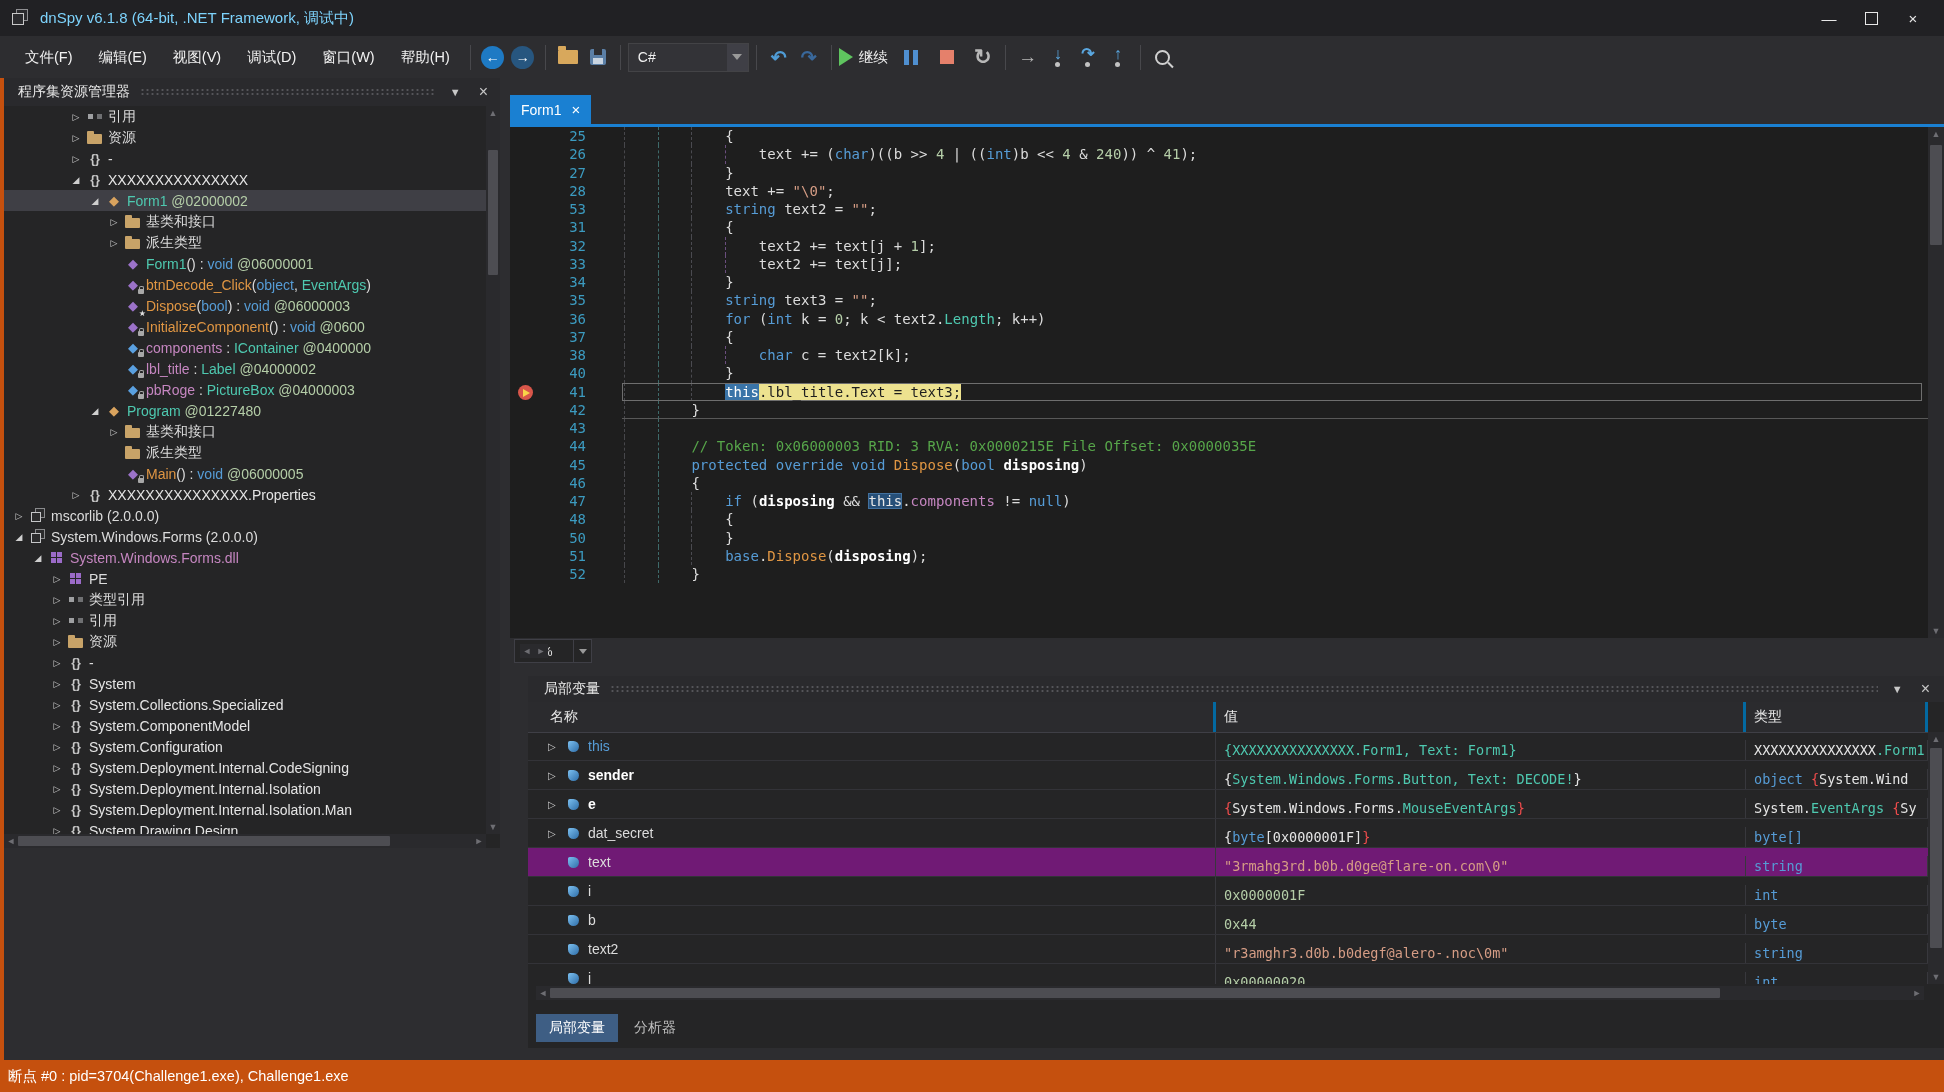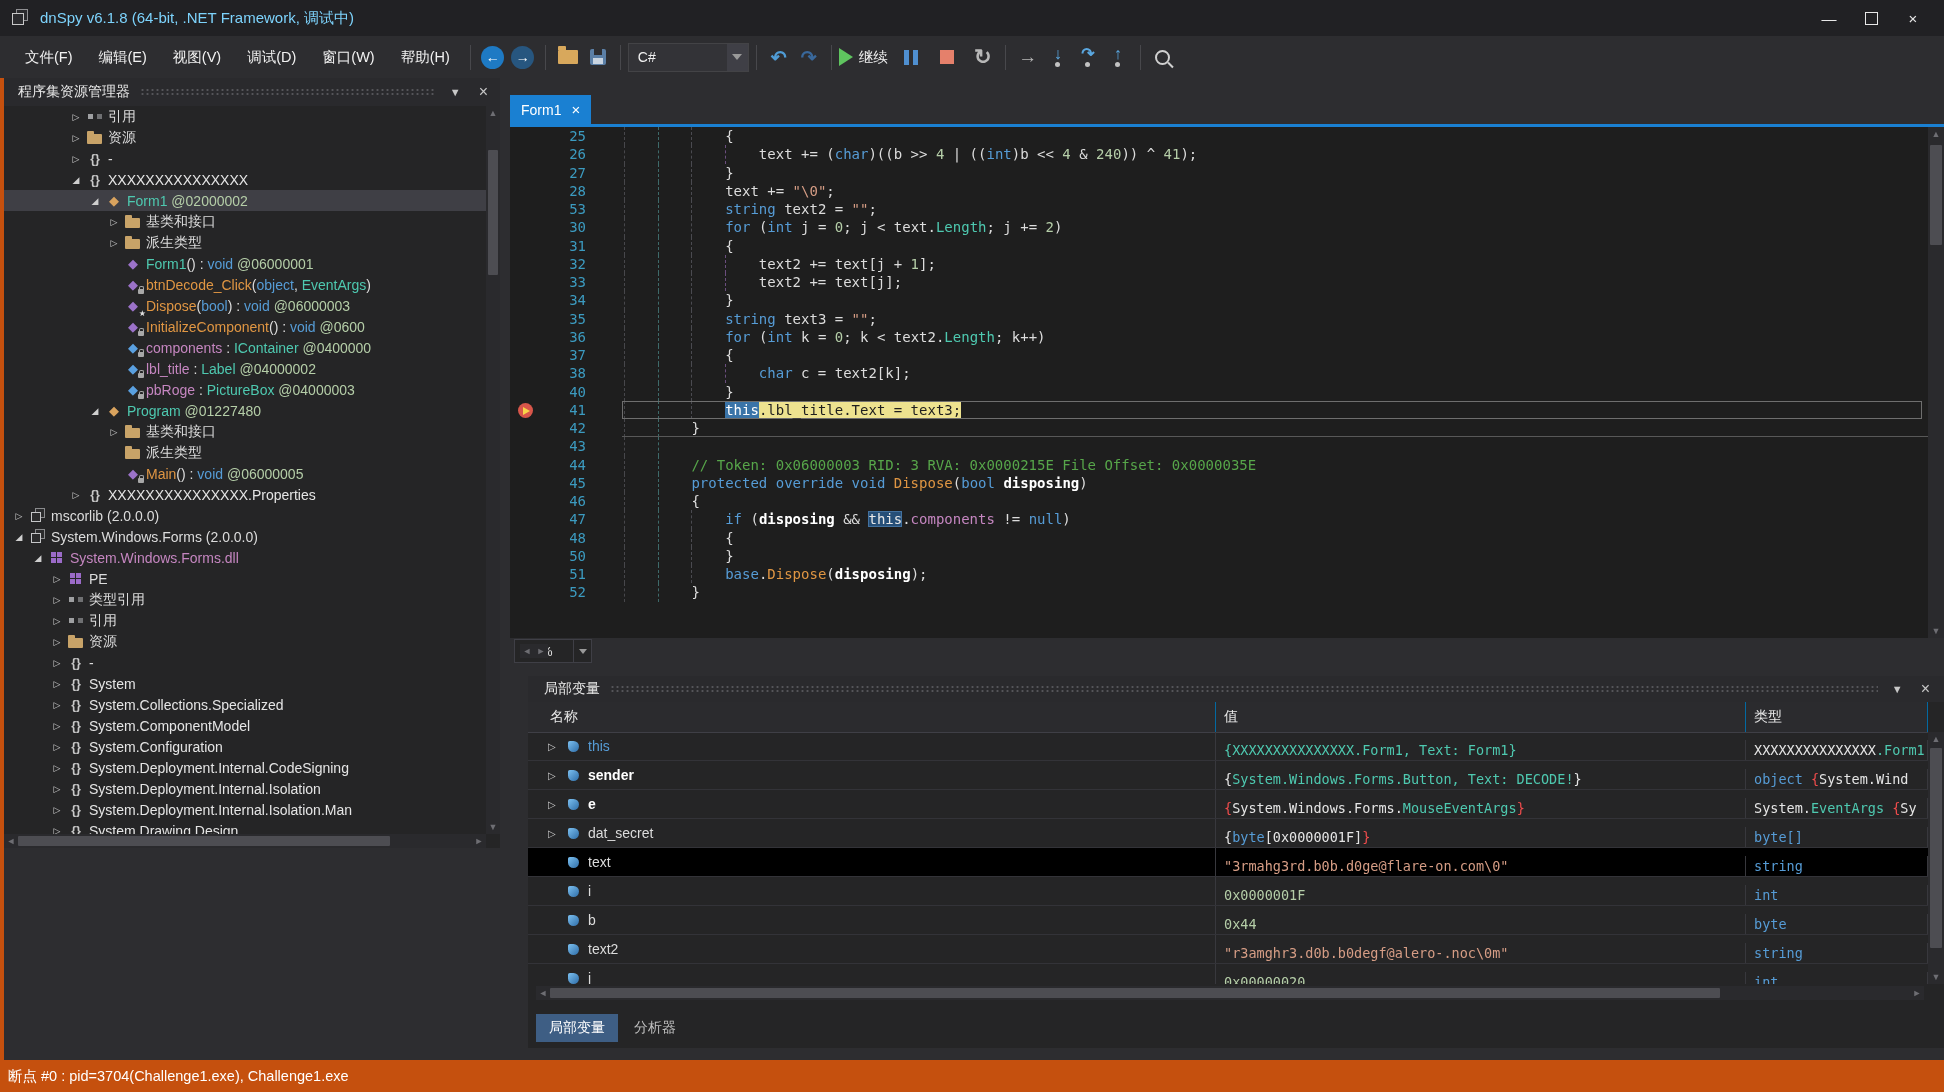--- a/index.html
+++ b/index.html
@@ -109,25 +109,25 @@
   .k-t{color:#4EC9B0;} .k-c{color:#57A64A;} .k-o{color:#E09643;} .k-p{color:#C586C0;}
   .k-y{color:#e5e5e5;text-align:center;} .k-r{color:#F14C4C;}
   .k-wb{color:#FFFFFF;font-weight:bold;}
   .k-hl1{background:#3A74A8;color:#FFFFFF;}
   .k-hly{background:#EDE28F;color:#1E1E1E;}
   .k-hl2{background:#264F78;color:#E8E8E8;box-shadow:inset 0 0 0 1px #42719F;}
   
   #locals{position:absolute;left:528px;top:676px;right:0;height:372px;background:#252526;}
   #loc-header{height:26px;display:flex;align-items:center;gap:10px;padding:0 10px 0 16px;font-size:14px;color:#E8E8E8;}
   #loc-colhead{position:absolute;left:0;top:26px;right:16px;height:30px;display:grid;grid-template-columns:688px 530px 1fr;background:#2B2B2E;border-bottom:1px solid #3F3F46;font-size:14px;color:#E8E8E8;}
-  #loc-colhead .ch{display:flex;align-items:center;padding-left:8px;border-right:1px solid #0369a1;}
+  #loc-colhead .ch{display:flex;align-items:center;padding-left:8px;border-right:3px solid #0369a1;}
   #loc-colhead .ch:first-child{padding-left:22px;}
   #locrows{position:absolute;left:0;top:56px;right:16px;height:252px;overflow:hidden;}
   .loc-row{height:28px;display:grid;grid-template-columns:688px 530px 1fr;border-bottom:1px solid #333338;font-size:14px;}
-  .loc-row.sel{background:#000000;}
+  .loc-row.sel{background:#701a75;}
   .loc-row .cell{display:flex;align-items:center;overflow:hidden;white-space:pre;border-right:1px solid #38383D;}
   .loc-row .cname{padding-left:20px;gap:5px;}
   .loc-row .cval,.loc-row .ctype{padding-left:8px;font-family:"DejaVu Sans Mono",monospace;font-size:13.5px;margin-top:8px;}
   .lexp{width:15px;flex:none;color:#C8C8C8;font-size:10px;}
   .lic{width:11px;height:11px;flex:none;border-radius:2px 6px 6px 6px;background:linear-gradient(135deg,#7CC0F0,#2E6DA8);margin-right:4px;}
   #loc-vscroll{right:0;top:56px;width:16px;height:252px;}
   #loc-hscroll{left:8px;right:20px;top:310px;height:14px;}
   #loc-tabs{position:absolute;left:8px;top:338px;display:flex;gap:3px;}
   .btab{height:28px;display:flex;align-items:center;padding:0 13px;font-size:14px;color:#C0C0C0;}
   .btab.active{background:#3E5E84;color:#FFFFFF;}
@@ -498,27 +498,20 @@
           <i class="guide g0" style="left: 114px;"></i>
           <i class="guide g1" style="left: 147.7px;"></i>
           <i class="guide g2" style="left: 181.4px;"></i>
           <span class="lnum">53</span>
           <span class="ltext"><span class="k-w">            </span><span class="k-b">string</span><span class="k-w"> text2 = </span><span class="k-s">""</span><span class="k-w">;</span></span>
         </div>
         <div class="code-line">
           <i class="guide g0" style="left: 114px;"></i>
           <i class="guide g1" style="left: 147.7px;"></i>
           <i class="guide g2" style="left: 181.4px;"></i>
-          <span class="lnum">30</span>
-          <span class="ltext"><span class="k-w">            </span><span class="k-b">for</span><span class="k-w"> (</span><span class="k-b">int</span><span class="k-w"> j = </span><span class="k-n">0</span><span class="k-w">; j &lt; text.</span><span class="k-t">Length</span><span class="k-w">; j += </span><span class="k-n">2</span><span class="k-w">)</span></span>
-        </div>
-        <div class="code-line">
-          <i class="guide g0" style="left: 114px;"></i>
-          <i class="guide g1" style="left: 147.7px;"></i>
-          <i class="guide g2" style="left: 181.4px;"></i>
           <span class="lnum">31</span>
           <span class="ltext"><span class="k-w">            </span><span class="k-w">{</span></span>
         </div>
         <div class="code-line">
           <i class="guide g0" style="left: 114px;"></i>
           <i class="guide g1" style="left: 147.7px;"></i>
           <i class="guide g2" style="left: 181.4px;"></i>
           <i class="guide g3" style="left: 215.1px;"></i>
           <span class="lnum">32</span>
           <span class="ltext"><span class="k-w">                </span><span class="k-w">text2 += text[j + </span><span class="k-n">1</span><span class="k-w">];</span></span>

